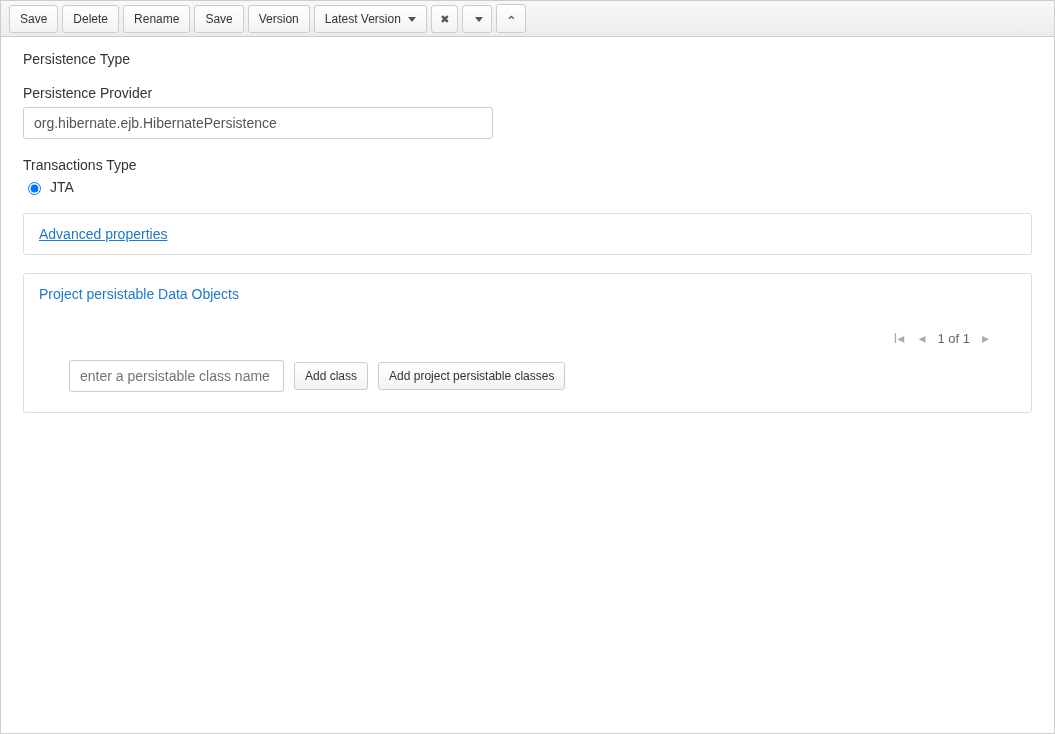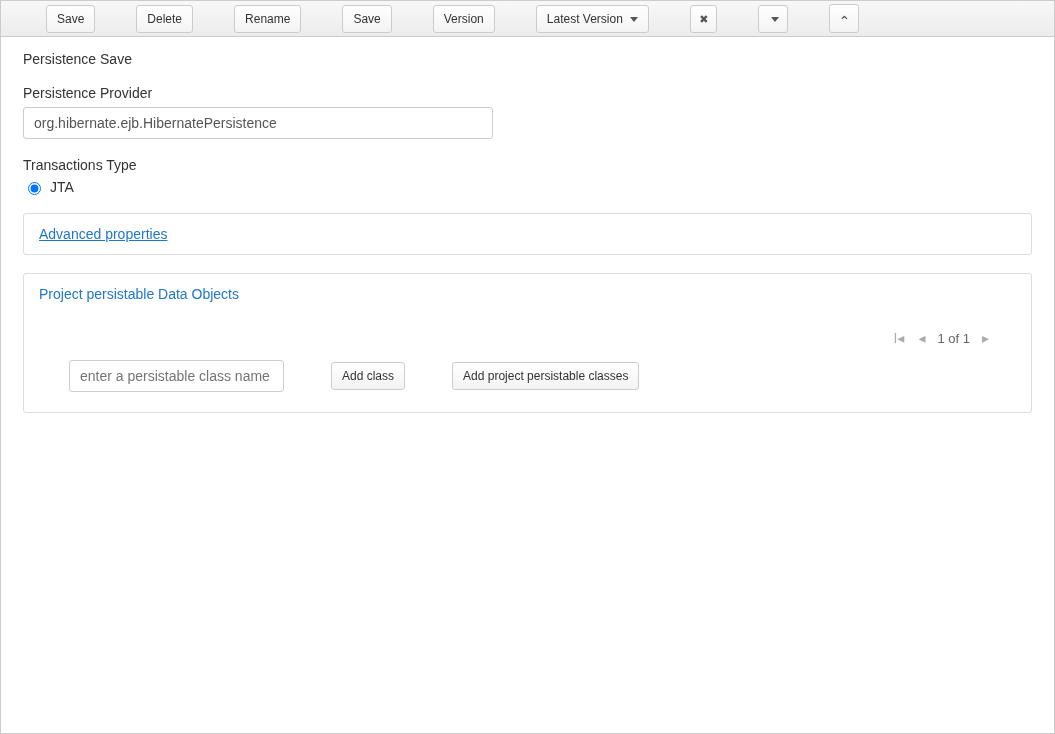--- a/index.html
+++ b/index.html
@@ -14,21 +14,20 @@
     height:36px;
   }
   .title-left { display:flex; align-items:center; gap:6px; color:#4a4a4a; font-size:18px; }
   .title-left .lock-icon { width:14px; height:14px; color:#888; }
 
   .btn {
     background:linear-gradient(#fff,#f3f3f3);
     border:1px solid #ccc; border-radius:3px;
     padding:4px 10px; font-size:12px; color:#333; cursor:pointer;
     line-height:18px;
-    margin-left:37px;
   }
   .btn-group { display:flex; align-items:center; gap:4px; }
   .btn-icon { padding:4px 8px; }
 
   .scroll-area { height:calc(734px - 36px); overflow-y:auto; }
   .form-body { padding:14px 22px 40px 22px; }
 
   .form-group { margin-bottom:18px; }
   .form-label { display:block; font-size:14px; color:#333; margin-bottom:6px; }
   .form-control {
@@ -97,21 +96,21 @@
       <button class="btn btn-icon"><span class="x-icon"></span></button>
       <button class="btn btn-icon"><span class="caret-down"></span></button>
       <button class="btn btn-icon"><span class="up-icon"></span></button>
     </div>
   </div>
 
   <div class="scroll-area">
     <div class="form-body">
 
       <div class="form-group">
-        <label class="form-label">Persistence Save</label>
+        <label class="form-label">Persistence Type</label>
       </div>
 
       <div class="form-group">
         <label class="form-label">Persistence Provider</label>
         <input class="form-control" value="org.hibernate.ejb.HibernatePersistence" style="">
       </div>
 
 
       <div class="form-group">
         <label class="form-label">Transactions Type</label>

